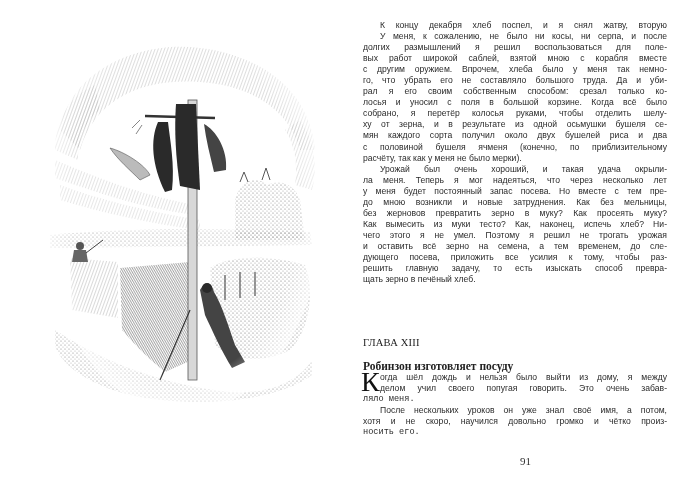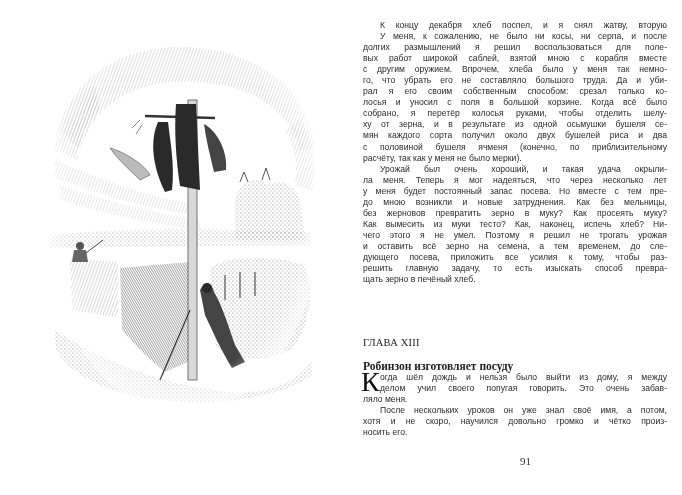--- a/index.html
+++ b/index.html
@@ -29,21 +29,21 @@
   .chapter-title { font-size: 11.5px; font-weight: bold; line-height: 15px; margin-top: 9px; }
 
   .chapter-text { position: absolute; left: 22px; top: 372px; width: 304px; font-size: 8.6px; line-height: 11.05px; color: #2a2a2a; }
   .dropcap-row { position: relative; }
   .dropcap {
     position: absolute; left: -2px; top: -3px; font-family: "Liberation Serif", serif;
     font-size: 28px; line-height: 26px; color: #111;
   }
   .dc-line { display: block; padding-left: 17px; white-space: nowrap; text-align: justify; text-align-last: justify; }
   .plain-line { display: block; white-space: nowrap; text-align: justify; text-align-last: justify; }
-  .plain-line.last, .dc-line.last { text-align-last: left; }
+  .plain-line.last, .dc-line.last { text-align-last: left; font-family: Liberation Mono, monospace; }
   .plain-line.indent { padding-left: 17px; }
 
   .folio {
     position: absolute; left: 150px; top: 455px; width: 40px; text-align: right;
     font-family: "Liberation Serif", serif; font-size: 11px; color: #333;
   }
 </style>
 </head>
 <body>
 

